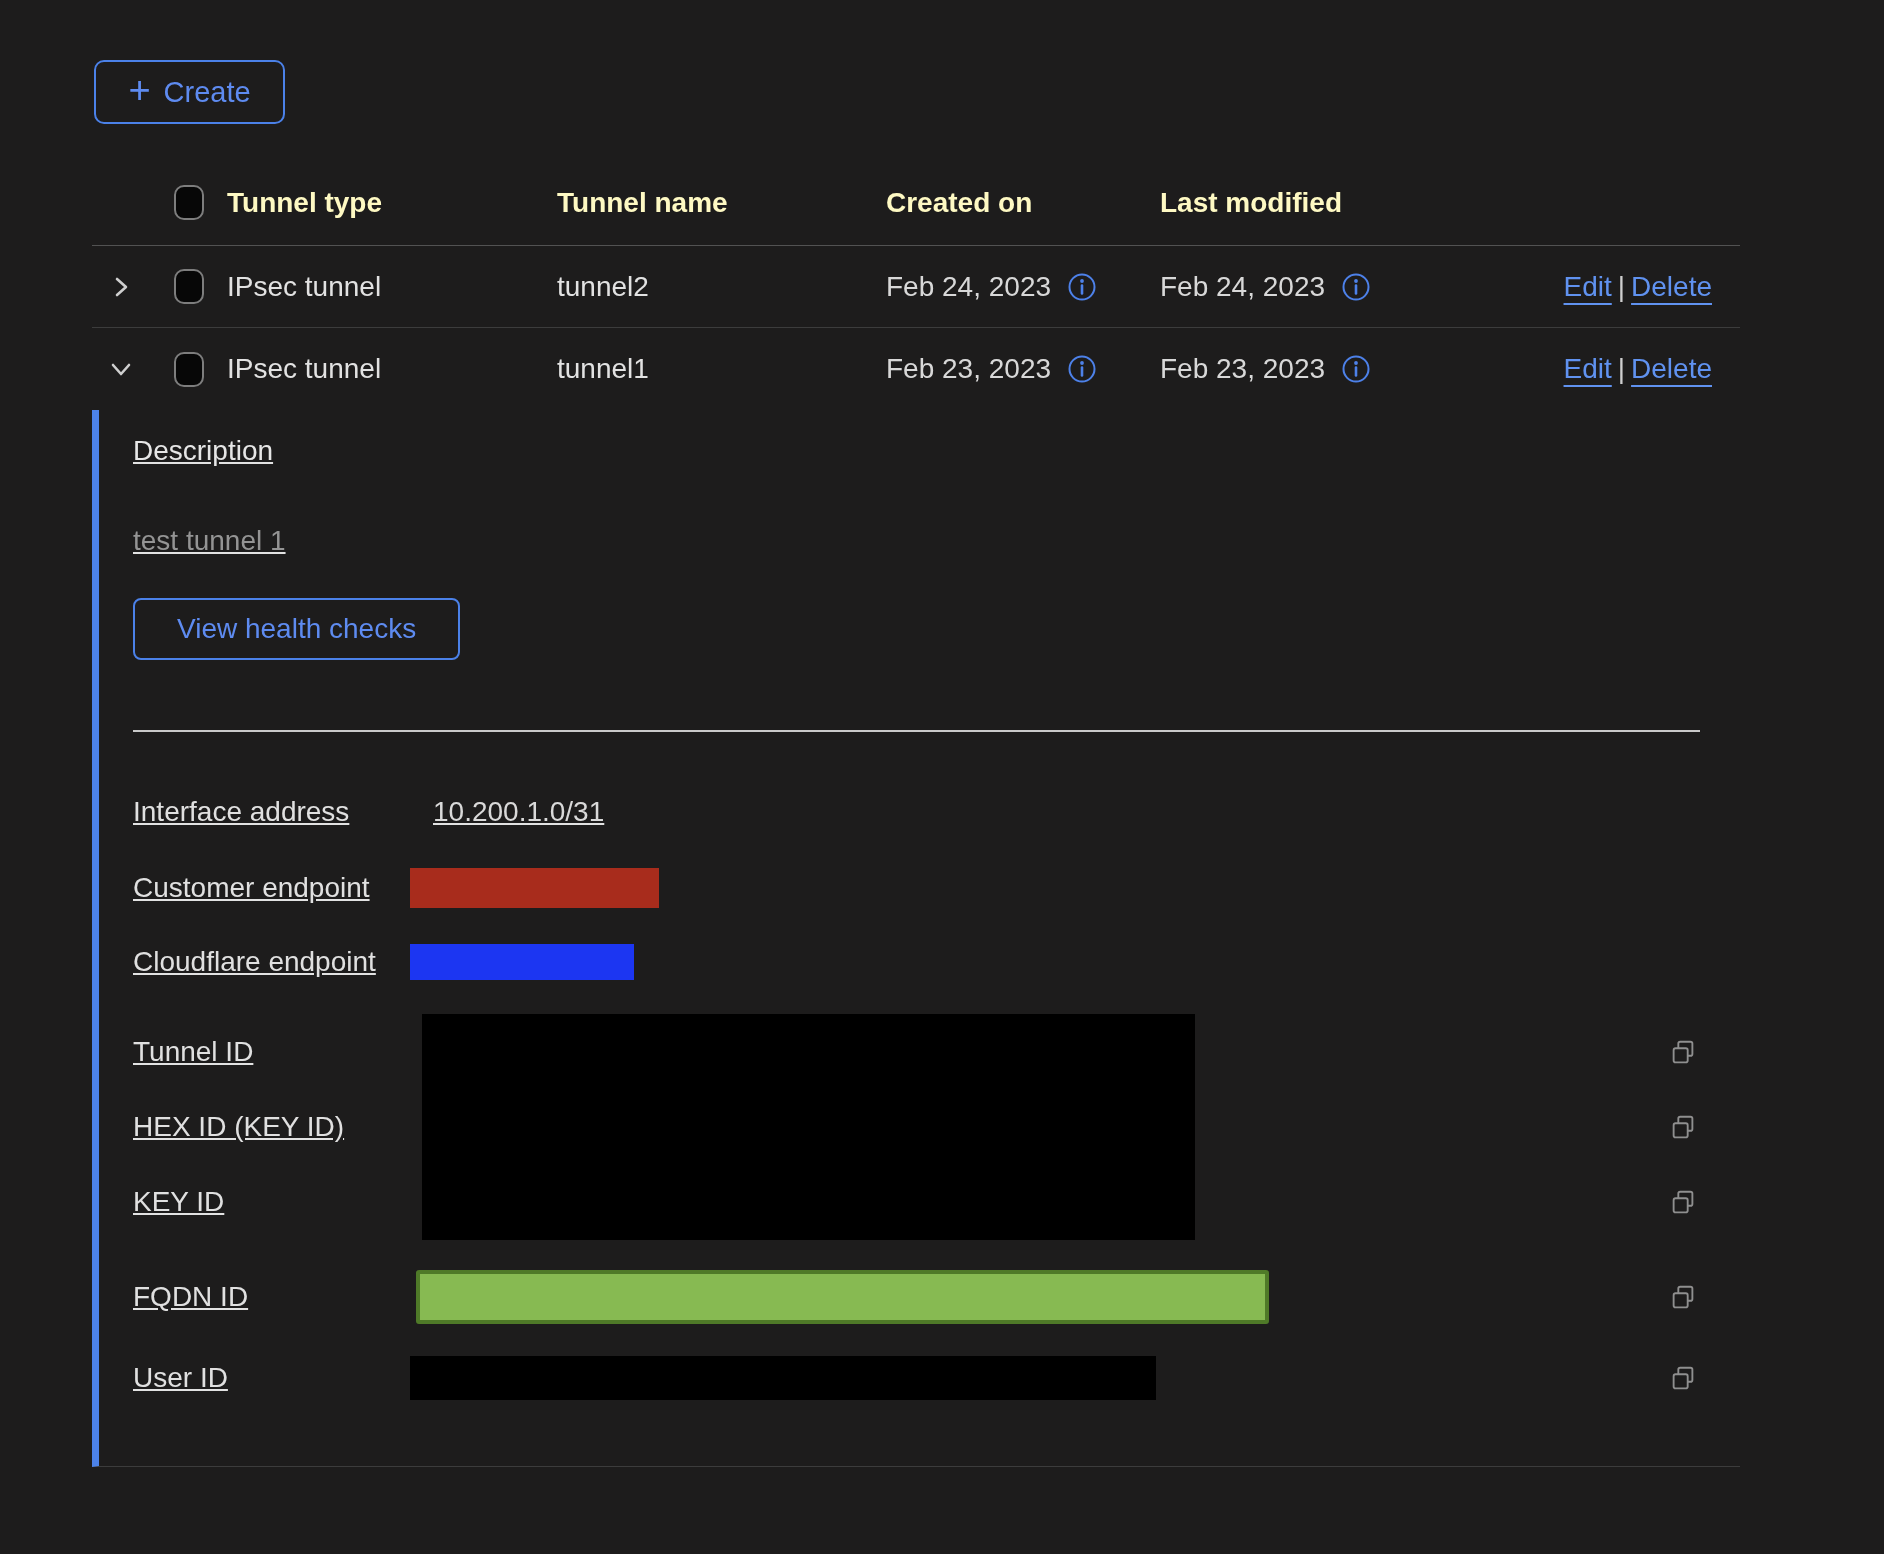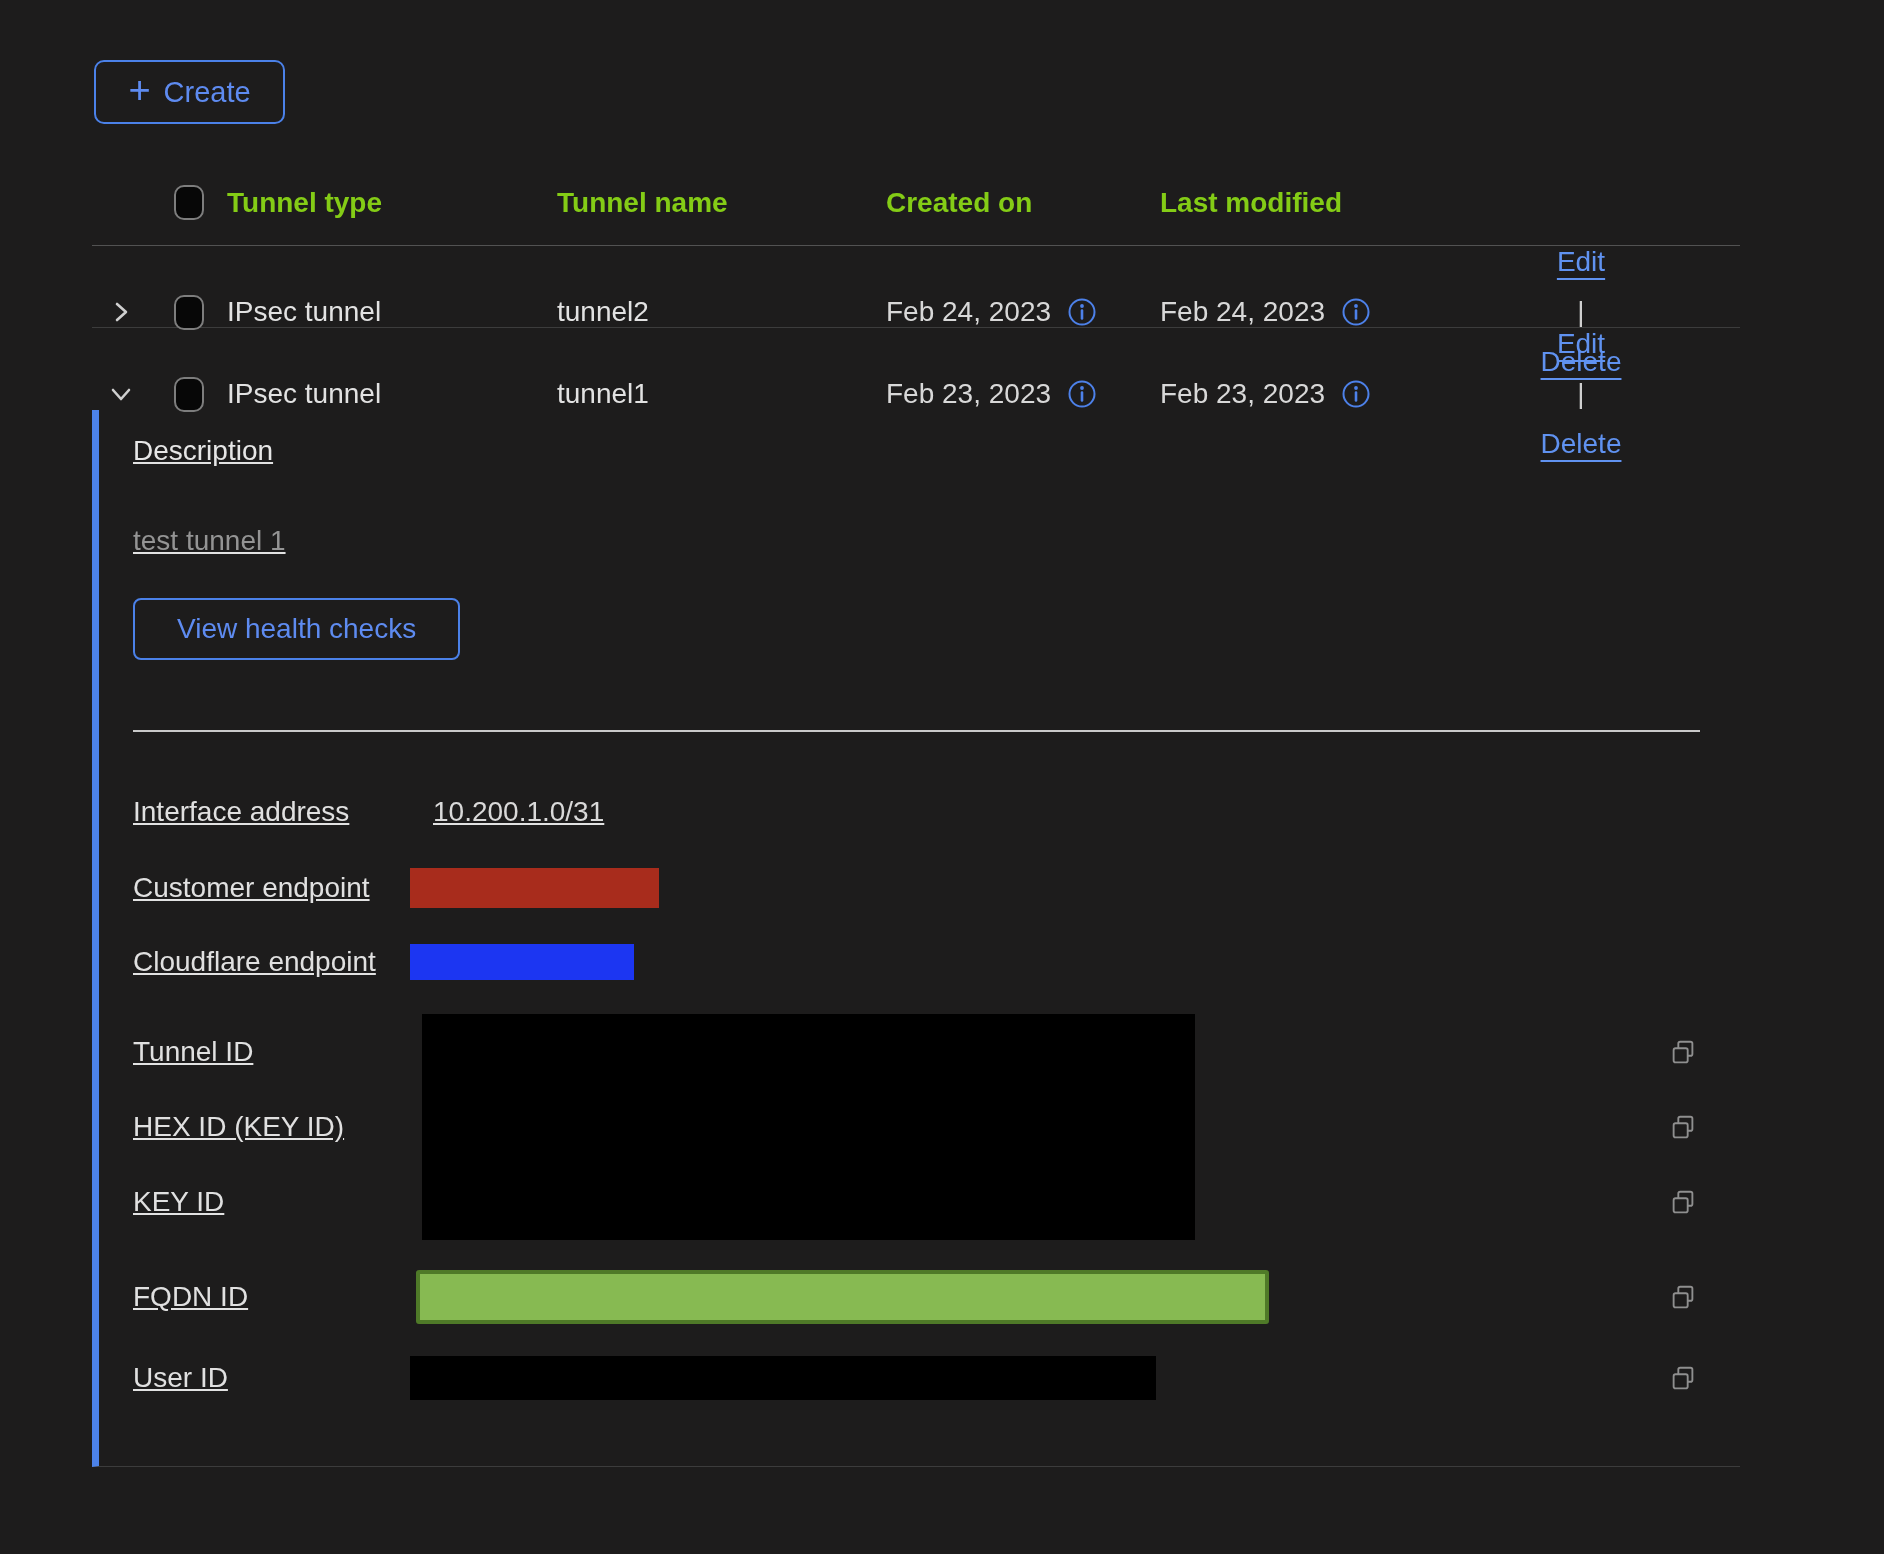--- a/index.html
+++ b/index.html
@@ -18,26 +18,26 @@
     display:flex; align-items:center; justify-content:center; gap:13px; cursor:pointer;
   }
   .create-btn .plus { font-size:38px; font-weight:300; line-height:1; margin-top:-4px; }
   
   .table { position:absolute; left:92px; top:160px; width:1648px; }
   .trow {
     display:grid;
     grid-template-columns:58px 77px 330px 329px 274px 290px 1fr;
     align-items:center;
   }
-  .thead { height:86px; border-bottom:1px solid #525252; font-weight:700; color:#84cc16; }
+  .thead { height:86px; border-bottom:1px solid #525252; font-weight:700; color:#fef9c3; }
   .tbody-row { height:82px; border-bottom:1px solid #3c3c3c; }
   .tbody-row.expanded { border-bottom:none; }
   .cell { display:flex; align-items:center; }
   .cell.center { justify-content:center; }
-  .cell.actions { justify-content:flex-end; padding-right:28px; gap:18px;flex-direction:column; }
+  .cell.actions { justify-content:flex-end; padding-right:28px; gap:6px; }
   .chev { display:flex; align-items:center; justify-content:center; cursor:pointer; }
   .checkbox {
     width:30px; height:35px; border:2px solid #7d7d7d; border-radius:10px;
     background:#070707; cursor:pointer;
   }
   .date-wrap { display:flex; align-items:center; gap:16px; color:#d8d8d8; }
   .link {
     color:#6092f0; text-decoration:underline; text-underline-offset:7px;
     text-decoration-thickness:2px; cursor:pointer;
   }

